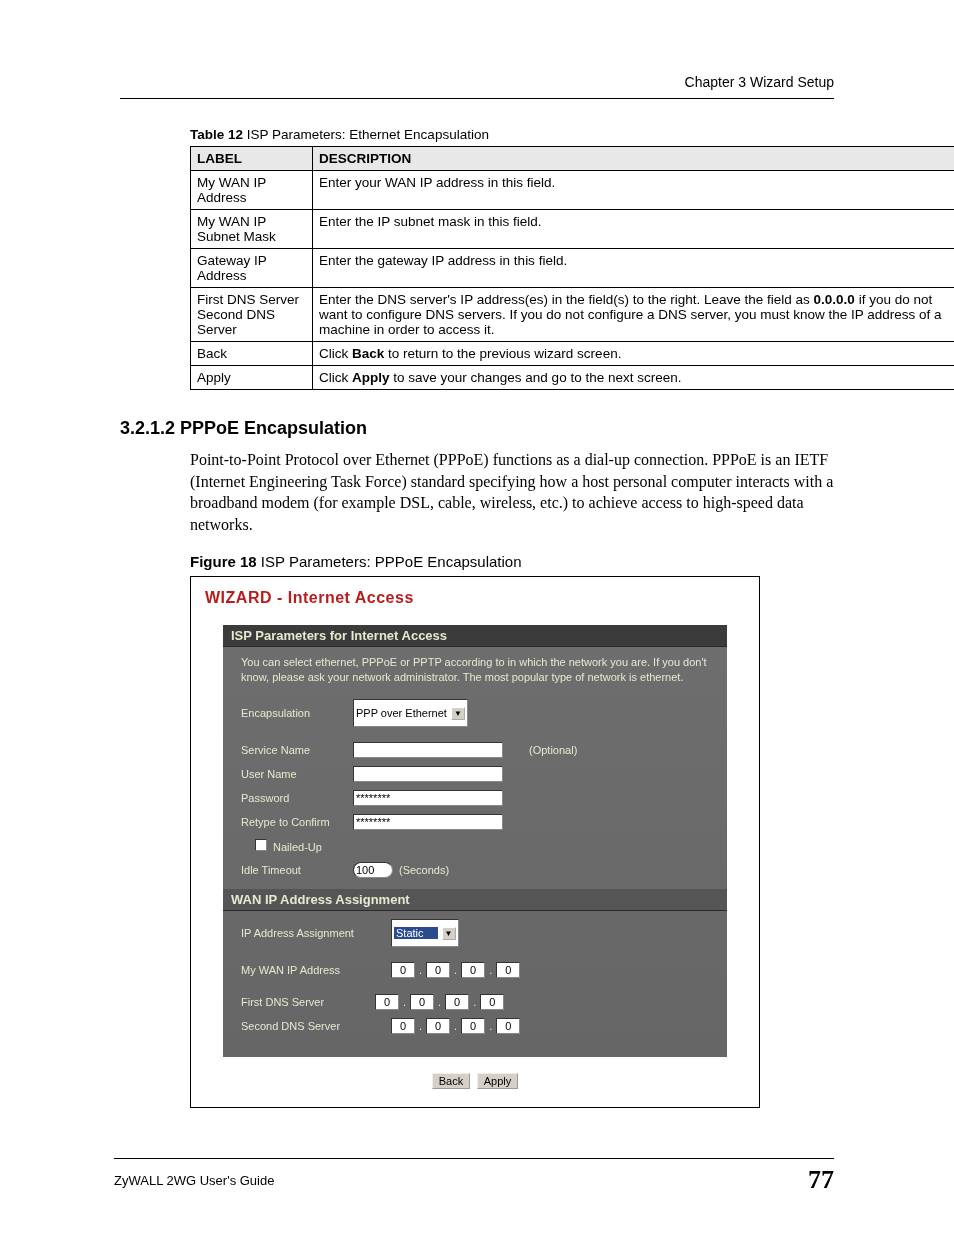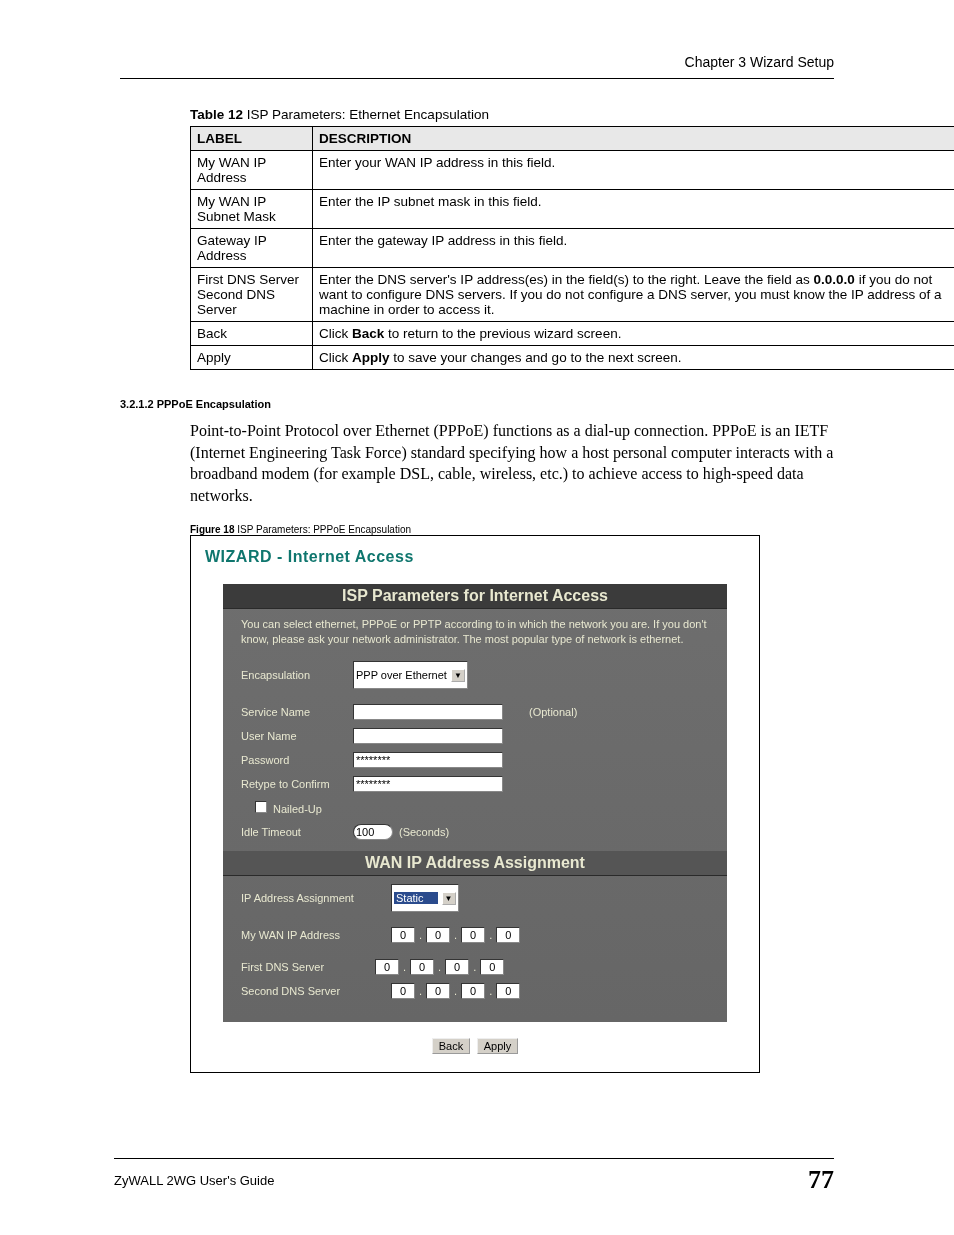--- a/index.html
+++ b/index.html
@@ -5,21 +5,21 @@
     * { box-sizing: border-box; margin: 0; padding: 0; }
     body {
       width: 954px;
       height: 1235px;
       background: #fff;
       font-family: Arial, Helvetica, sans-serif;
       color: #000;
       position: relative;
     }
     .page {
-      padding: 54px 120px 40px 120px;
+      padding: 74px 120px 40px 120px;
     }
     .chapter-header {
       text-align: right;
       font-size: 14px;
       font-family: Arial, sans-serif;
       padding-bottom: 8px;
       border-bottom: 1.5px solid #000;
       margin-bottom: 28px;
     }
     .indent {
@@ -46,67 +46,66 @@
     }
     table.params th {
       background: #e8e8e8;
       font-weight: bold;
     }
     table.params th:first-child, table.params td:first-child {
       width: 122px;
     }
     .section-heading {
       font-family: Arial, sans-serif;
-      font-size: 11px;
+      font-size: 18px;
       font-weight: bold;
       margin: 28px 0 10px 0;
     }
     .body-text {
       font-family: 'Times New Roman', Times, serif;
       font-size: 16px;
       line-height: 1.35;
       margin-bottom: 18px;
     }
     .figure-caption {
       font-family: Arial, sans-serif;
-      font-size: 10px;
-      margin-bottom: 0;
+      font-size: 15px;
+      margin-bottom: 6px;
     }
     .figure-caption .bold { font-weight: bold; }
 
     
     .wizard-box {
       width: 570px;
       border: 1px solid #000;
       background: #fff;
       padding: 12px 14px 18px 14px;
     }
     .wizard-title {
       font-family: Verdana, Arial, sans-serif;
       font-size: 16px;
       font-weight: bold;
-      color: #0f766e;
+      color: #b91c1c;
       letter-spacing: 0.5px;
       margin-bottom: 18px;
     }
     .wizard-panel {
       background: #686868;
       background: linear-gradient(#6e6e6e,#666);
       padding: 0 0 12px 0;
       margin: 0 18px;
     }
     .panel-header {
       background: #3b3b3b;
       color: #e8e8d0;
       font-family: Verdana, Arial, sans-serif;
-      font-size: 16px;
+      font-size: 13px;
       font-weight: bold;
       padding: 3px 8px;
       border-bottom: 1px solid #2a2a2a;
-      text-align: center;
     }
     .panel-body {
       padding: 8px 18px 4px 18px;
       color: #e8e8d0;
       font-family: Verdana, Arial, sans-serif;
       font-size: 11px;
     }
     .intro-text {
       line-height: 1.35;
       margin-bottom: 14px;

